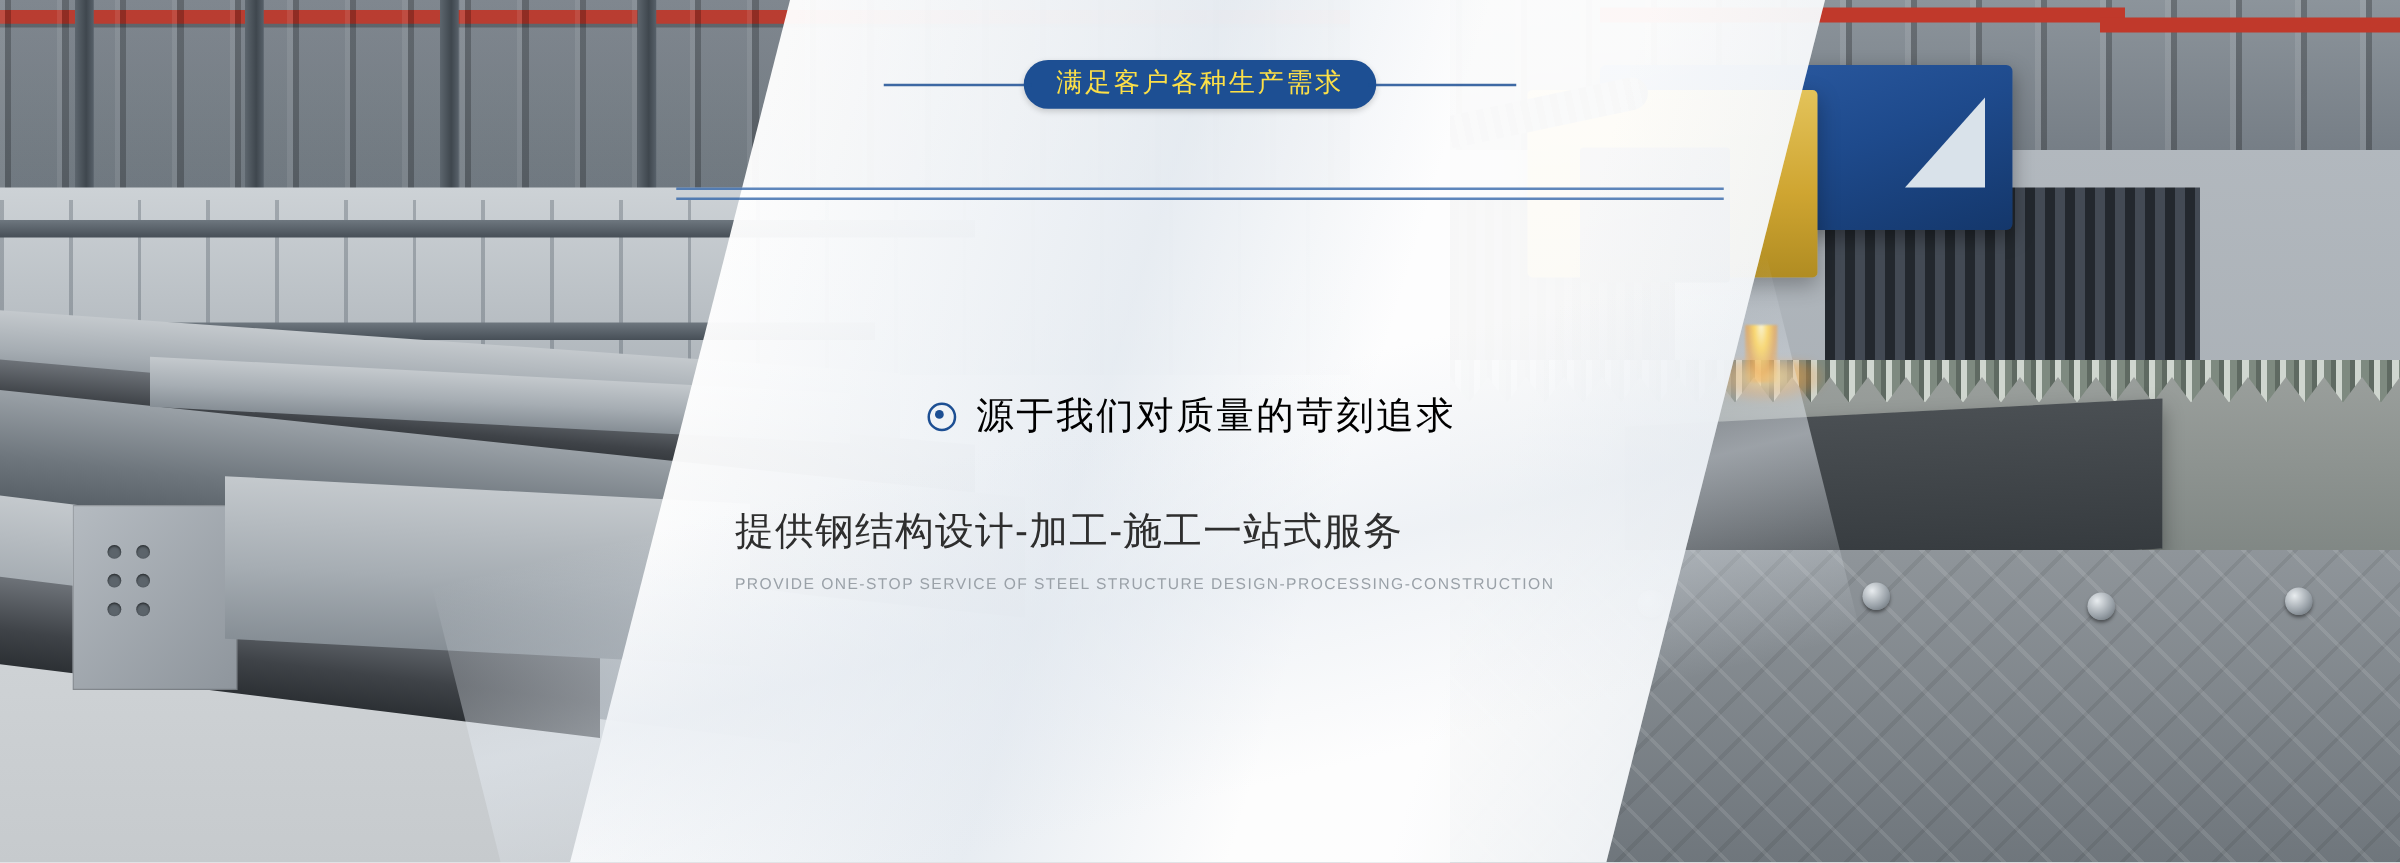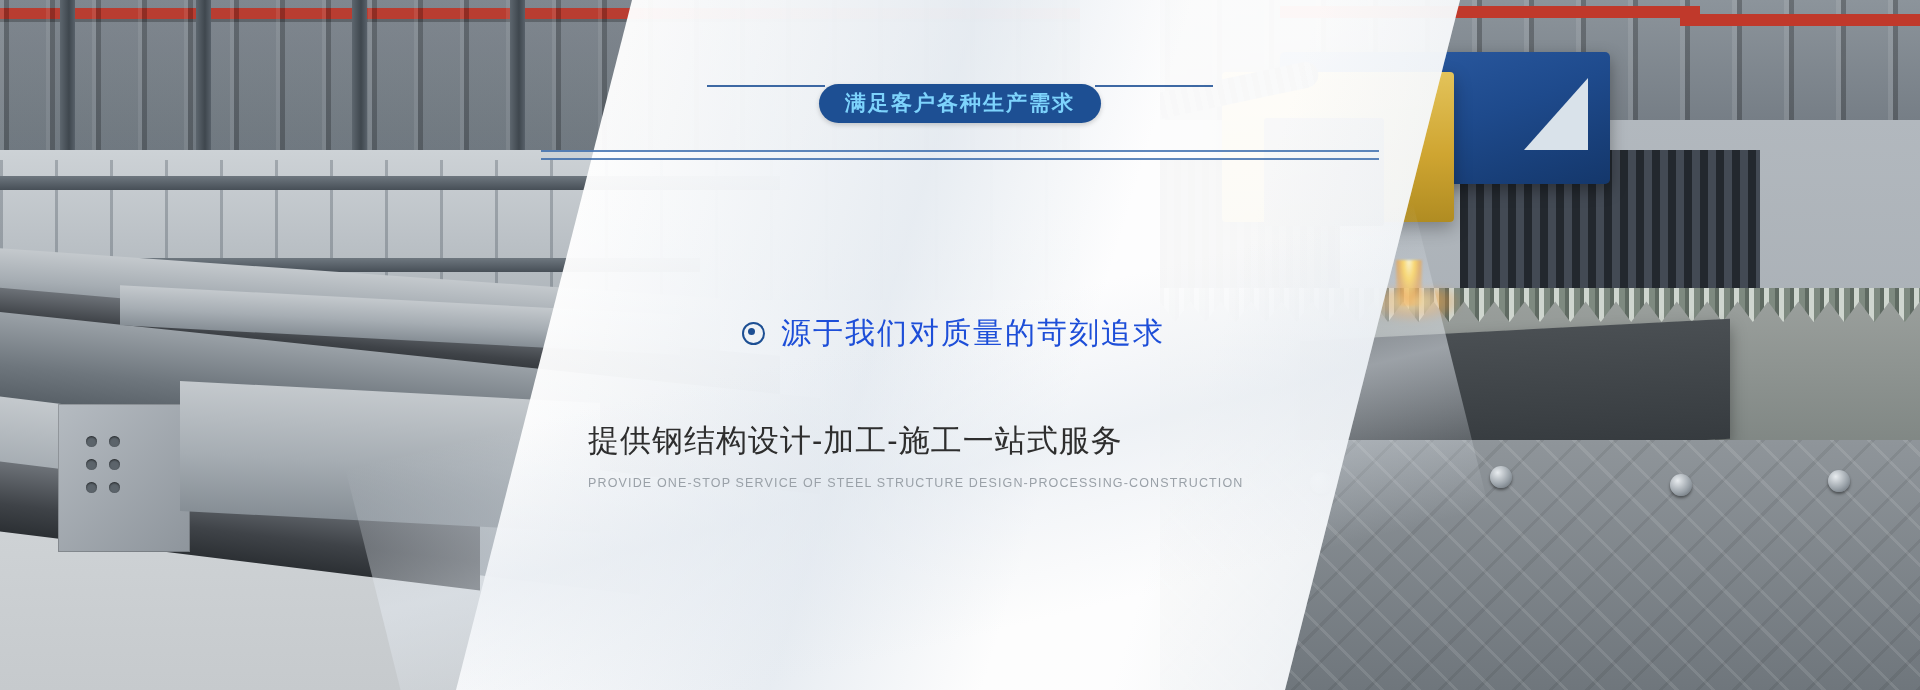--- a/index.html
+++ b/index.html
@@ -138,25 +138,24 @@
   
   .content{position:absolute;left:0;top:0;width:100%;height:100%;}
 
   
   .badge-row{position:absolute;top:48px;left:0;width:100%;
     display:flex;align-items:center;justify-content:center;}
   .badge-row .rule{height:2px;background:#1c4f94;opacity:.85;}
   .badge-row .rule.left{width:118px;margin-right:-6px;}
   .badge-row .rule.right{width:118px;margin-left:-6px;}
   .badge{
-    background:#1d4f93;color:#7dd3fc;border-radius:22px;
+    background:#1d4f93;color:#fde047;border-radius:22px;
     padding:8px 26px 10px;font-size:21px;letter-spacing:2px;line-height:1;
-    white-space:nowrap;font-weight:700;
+    white-space:nowrap;font-weight:400;
     box-shadow:0 2px 5px rgba(0,0,0,.18);
-    margin-top:36px;
   }
 
   
   .headline-wrap{position:absolute;top:150px;left:0;width:100%;text-align:center;}
   .hl-line{width:838px;height:2px;background:#2a5fa5;opacity:.75;margin:0 auto;}
   .hl-line.bottom{margin-top:6px;}
   .headline{
     font-size:82px;font-weight:700;line-height:1.12;letter-spacing:6px;
     margin:14px 0 0;white-space:nowrap;
     text-shadow:3px 4px 0 rgba(255,255,255,.95), 5px 6px 7px rgba(90,100,115,.35);
@@ -168,24 +167,24 @@
   .bullets{position:absolute;top:318px;left:0;width:100%;
     display:flex;flex-direction:column;align-items:flex-start;padding-left:742px;
     box-sizing:border-box;}
   .bullet{display:flex;align-items:center;margin-bottom:18px;}
   .bullet .dot{
     width:19px;height:19px;border-radius:50%;border:2px solid #1d4f93;
     position:relative;margin-right:16px;flex:none;background:transparent;
   }
   .bullet .dot:after{content:"";position:absolute;left:4px;top:4px;
     width:7px;height:7px;border-radius:50%;background:#1d4f93;}
-  .bullet .txt{font-size:30px;color:#1d4ed8;letter-spacing:2px;line-height:1;white-space:nowrap;}
-
-  
-  .tagline-wrap{position:absolute;top:420px;left:0;width:100%;
+  .bullet .txt{font-size:30px;color:#000000;letter-spacing:2px;line-height:1;white-space:nowrap;}
+
+  
+  .tagline-wrap{position:absolute;top:404px;left:0;width:100%;
     padding-left:588px;box-sizing:border-box;}
   .tagline-cn{font-size:31px;color:#2e2e2e;letter-spacing:1px;white-space:nowrap;
     margin-bottom:14px;}
   .tagline-en{font-size:12.5px;color:#9aa1a8;letter-spacing:1.15px;white-space:nowrap;}
 </style>
 </head>
 <body>
 
 <div class="banner">
 

